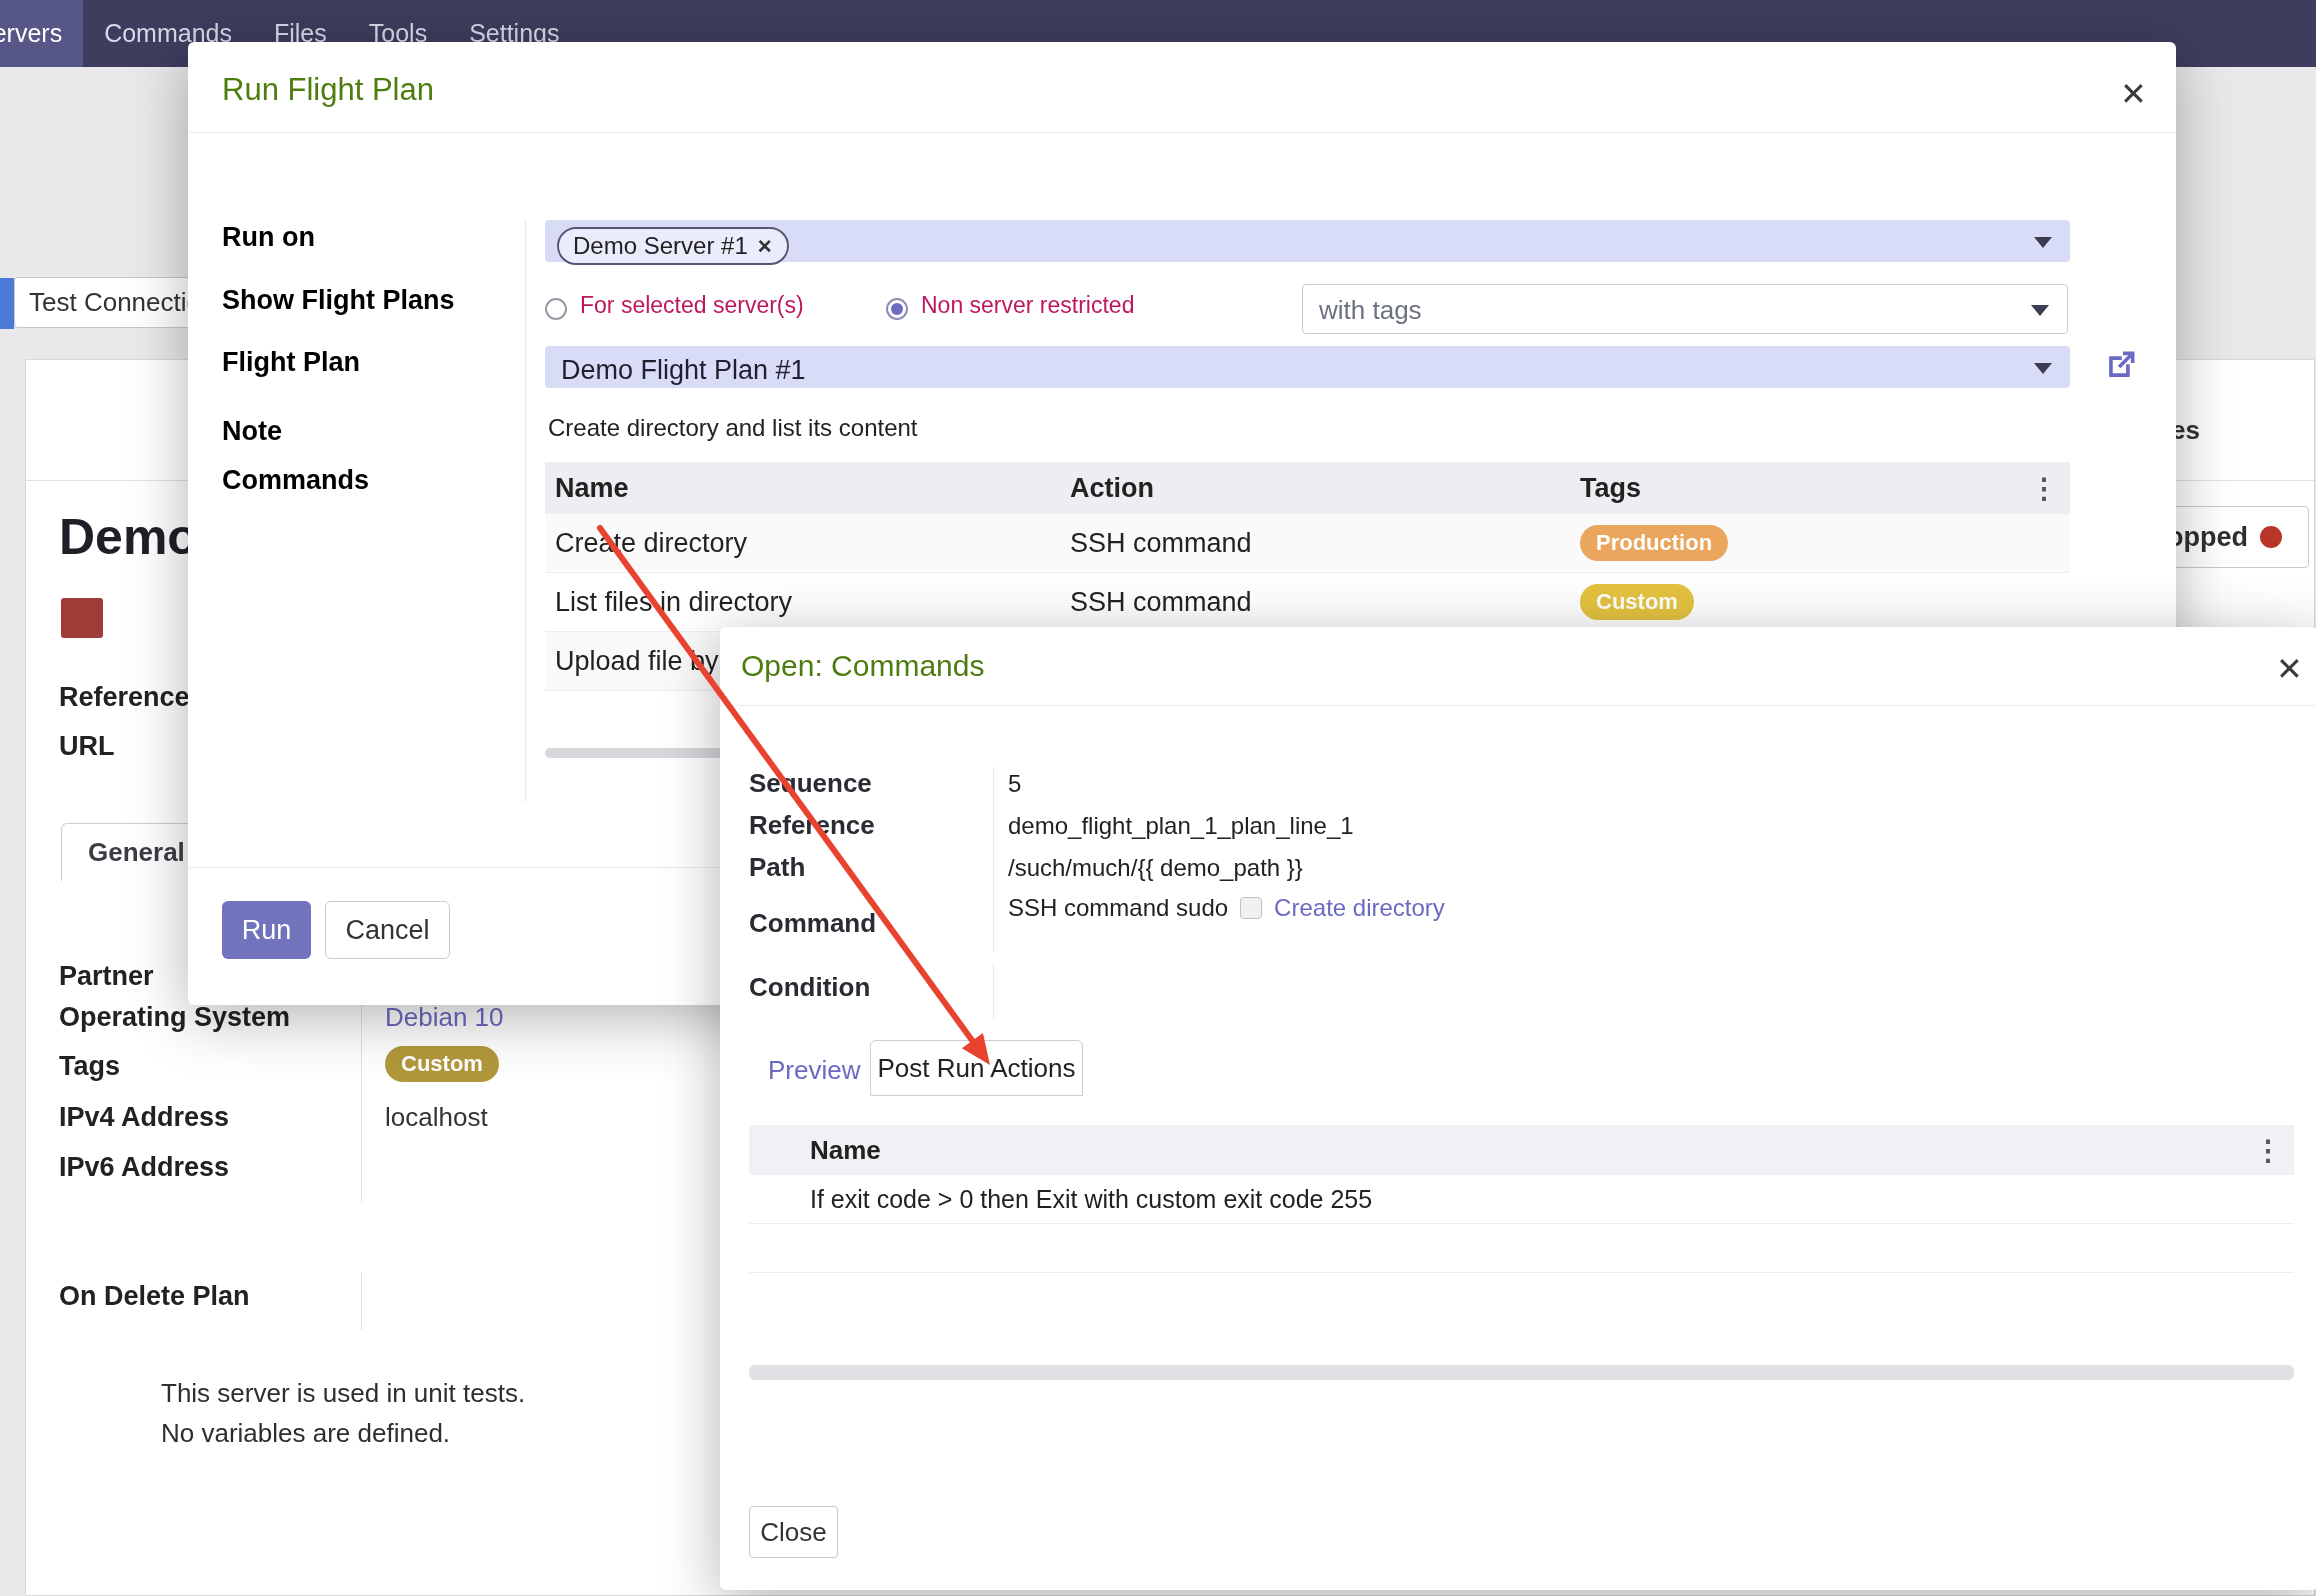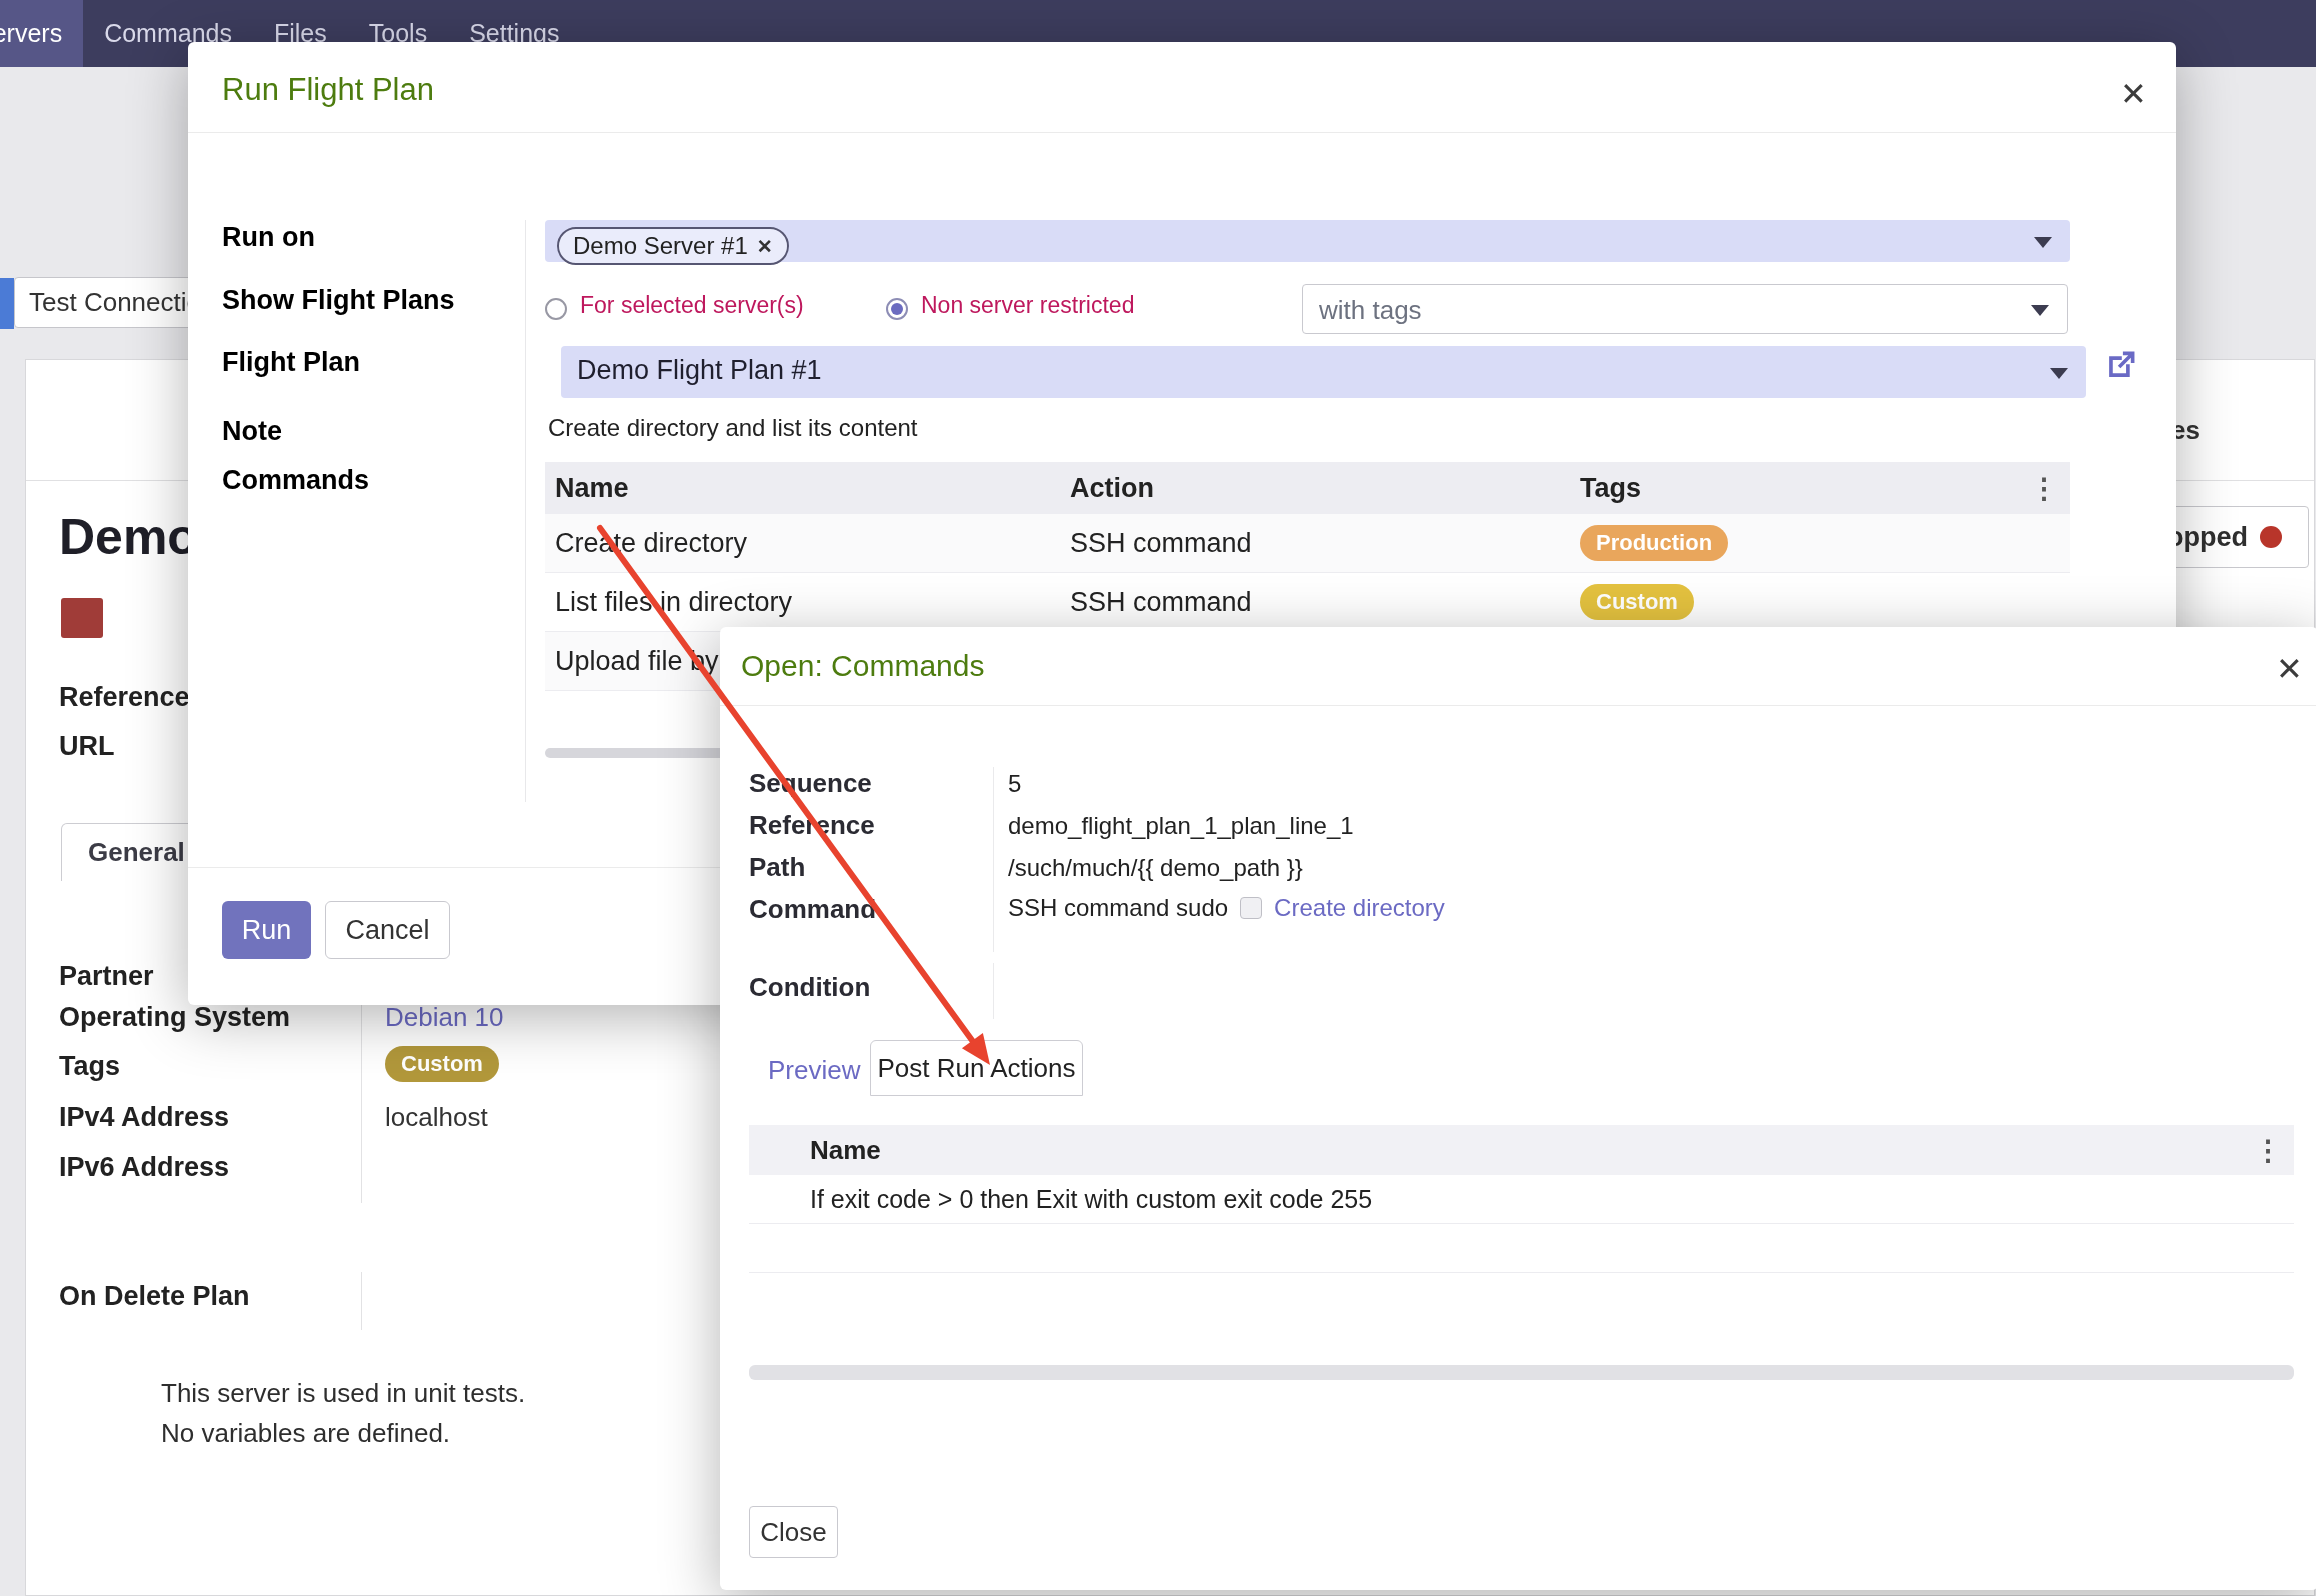--- a/index.html
+++ b/index.html
@@ -152,21 +152,21 @@
   <div class="radio" style="left:357px;top:256px"></div>
   <div class="rlabel" style="left:392px;top:250px">For selected server(s)</div>
   <div class="radio selected" style="left:698px;top:256px"></div>
   <div class="rlabel" style="left:733px;top:250px">Non server restricted</div>
 
   <div class="select-plain" style="left:1114px;top:242px;width:766px;height:50px">
     <span class="placeholder" style="position:absolute;left:16px;top:10px">with tags</span>
     <span class="caret"></span>
   </div>
 
-  <div class="lav-field" style="left:373px;top:304px;width:1525px;height:52px">
+  <div class="lav-field" style="left:357px;top:304px;width:1525px;height:42px">
     <span style="position:absolute;left:16px;top:9px;font-size:27px;color:#1f1f2e">Demo Flight Plan #1</span>
     <span class="caret"></span>
   </div>
   <svg class="abs" style="left:1914px;top:304px" width="38" height="38" viewBox="0 0 24 24">
     <path d="M4.5 6.5h8v2.3H6.8v8.4h8.4v-5.7h2.3v8H4.5z" fill="#6a6ac5"></path>
     <path d="M13.2 3.5h7.3v7.3h-2.3V7.4L11.6 14 10 12.4l6.6-6.6h-3.4z" fill="#6a6ac5"></path>
   </svg>
 
   <div class="abs" style="left:360px;top:372px;font-size:24px;color:#222">Create directory and list its content</div>
 
@@ -201,21 +201,21 @@
 </div>
 
 <div class="modal modal-cmd">
   <div class="abs modal-title" style="left:21px;top:22px;font-size:30px">Open: Commands</div>
   <div class="abs close-x" style="left:1556px;top:26px">✕</div>
   <div class="hline" style="top:78px"></div>
 
   <div class="abs clabel" style="left:29px;top:141px">Sequence</div>
   <div class="abs clabel" style="left:29px;top:183px">Reference</div>
   <div class="abs clabel" style="left:29px;top:225px">Path</div>
-  <div class="abs clabel" style="left:29px;top:267px">Command</div>
+  <div class="abs clabel" style="left:29px;top:281px">Command</div>
   <div class="vsep" style="left:273px;top:140px;height:185px;background:#eaeaec"></div>
   <div class="vsep" style="left:273px;top:336px;height:56px;background:#eaeaec"></div>
 
   <div class="abs cvalue" style="left:288px;top:143px">5</div>
   <div class="abs cvalue" style="left:288px;top:185px">demo_flight_plan_1_plan_line_1</div>
   <div class="abs cvalue" style="left:288px;top:227px">/such/much/{{ demo_path }}</div>
   <div class="abs" style="left:288px;top:267px;display:flex;align-items:center;gap:12px">
     <span class="cvalue">SSH command sudo</span>
     <span class="checkbox"></span>
     <span class="plink" style="font-size:24px">Create directory</span>

